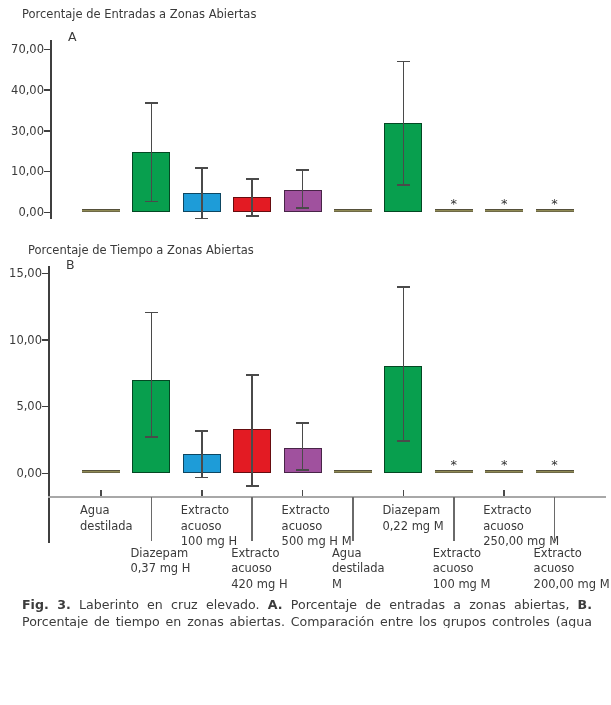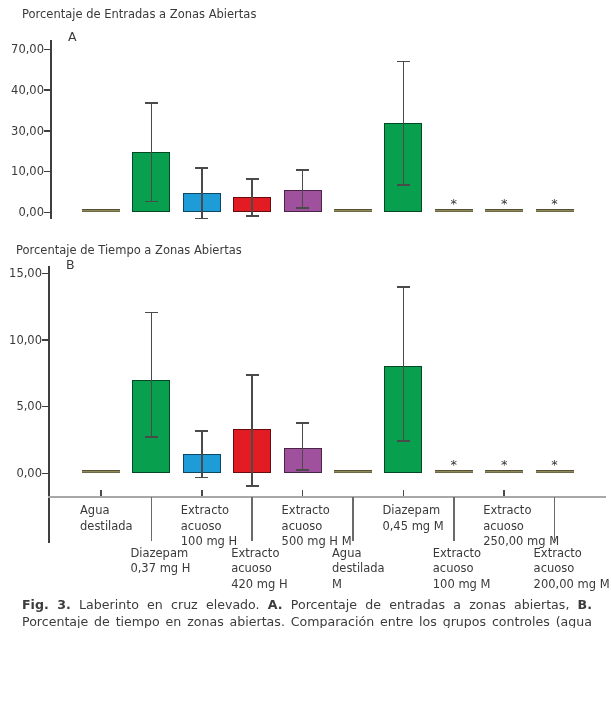--- a/index.html
+++ b/index.html
@@ -35,21 +35,21 @@
 </style>
 </head>
 <body>
 
 <div id="figure">
 
   <div class="abs chart-title" style="left:22px;top:7px;">Porcentaje de Entradas a Zonas Abiertas</div>
   <div class="abs panel-label" style="left:68px;top:29px;">A</div>
   <div class="abs y-axis" style="left:50px;top:40px;height:179px;"></div>
 
-  <div class="abs chart-title" style="left:16px;top:243px;">Porcentaje de Tiempo a Zonas Abiertas</div>
+  <div class="abs chart-title" style="left:28px;top:243px;">Porcentaje de Tiempo a Zonas Abiertas</div>
   <div class="abs panel-label" style="left:66px;top:257px;">B</div>
   <div class="abs y-axis" style="left:48px;top:266px;height:277px;"></div>
 
   <div class="abs cat-axis" style="left:48px;top:496px;width:558px;"></div>
 
   <div id="layer-dynamic">
       <div class="abs y-tick" style="left: 44px; top: 211.5px;"></div>
       <div class="abs y-tick-label" style="left: 4px; top: 204px;">0,00</div>
       <div class="abs y-tick" style="left: 44px; top: 170.82px;"></div>
       <div class="abs y-tick-label" style="left: 4px; top: 163.32px;">10,00</div>
@@ -153,21 +153,21 @@
       </div>
       <div class="abs cat-divider" style="left: 352.25px; top: 497px; height: 44px;"></div>
       <div class="abs cat-label" style="left: 332px; top: 545.5px;">
         <div>Agua</div>
         <div>destilada</div>
         <div>M</div>
       </div>
       <div class="abs cat-tick" style="left: 402.65px; top: 490px;"></div>
       <div class="abs cat-label" style="left: 382.4px; top: 503px;">
         <div>Diazepam</div>
-        <div>0,45 mg M</div>
+        <div>0,22 mg M</div>
       </div>
       <div class="abs cat-divider" style="left: 453.05px; top: 497px; height: 44px;"></div>
       <div class="abs cat-label" style="left: 432.8px; top: 545.5px;">
         <div>Extracto</div>
         <div>acuoso</div>
         <div>100 mg M</div>
       </div>
       <div class="abs cat-tick" style="left: 503.45px; top: 490px;"></div>
       <div class="abs cat-label" style="left: 483.2px; top: 503px;">
         <div>Extracto</div>

